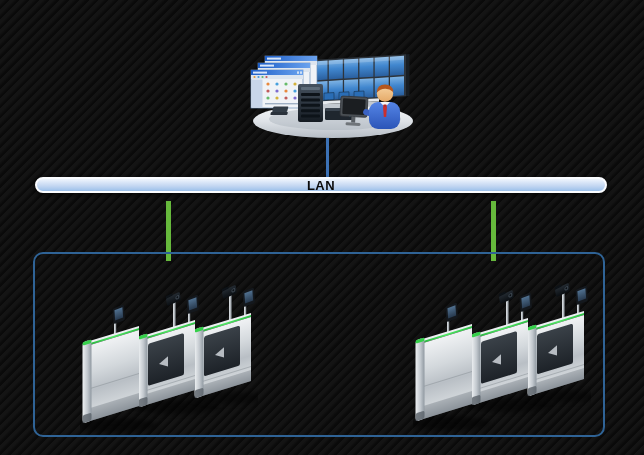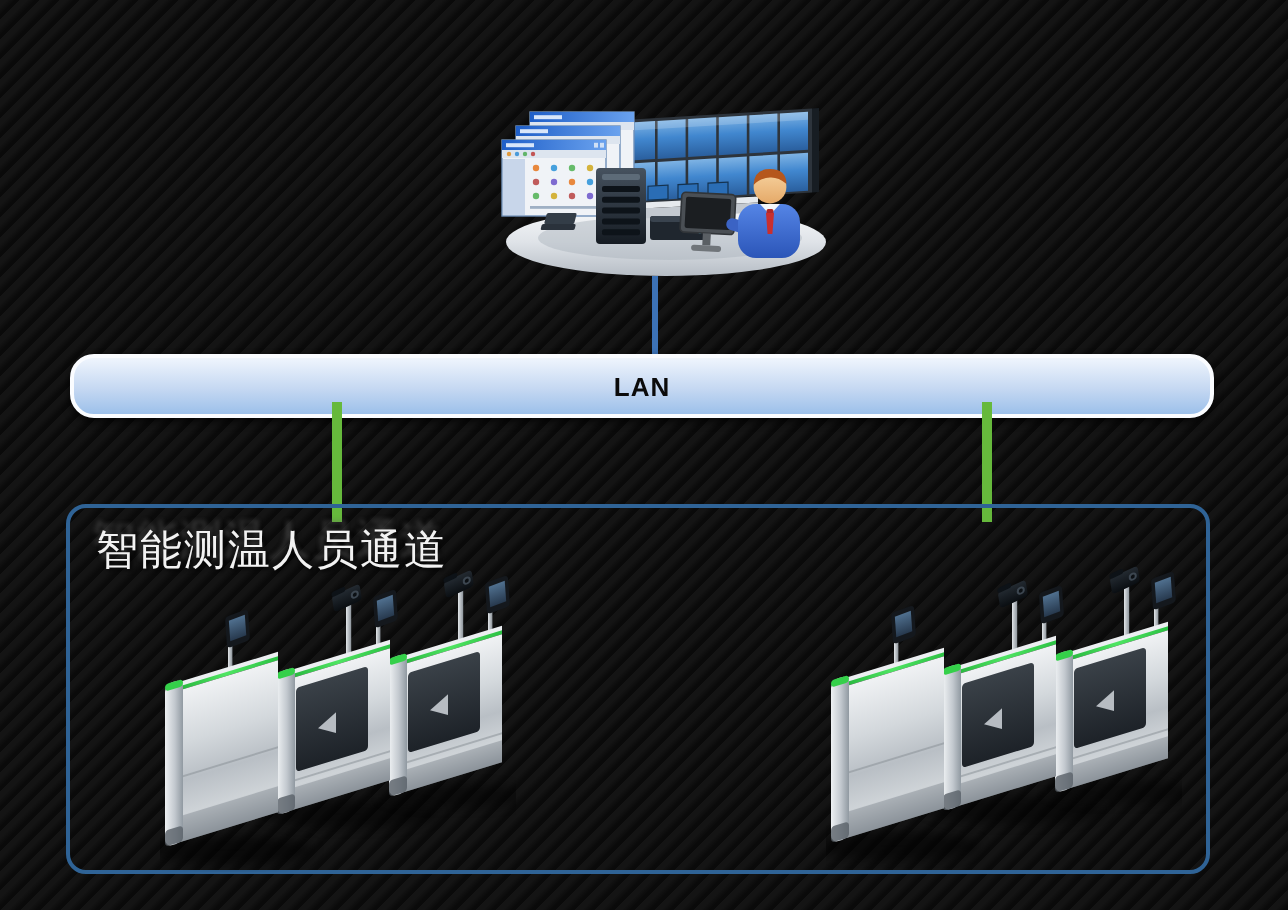--- a/index.html
+++ b/index.html
@@ -10,21 +10,21 @@
     background-image:repeating-linear-gradient(135deg,#141414 0px,#141414 2.5px,#0a0a0a 5.5px,#0a0a0a 7px);
   }
   .abs{position:absolute;}
   .diagram-title{
     top:11px;left:0;width:624px;text-align:center;
     font-size:20px;letter-spacing:.5px;color:#d9d9d9;
     text-shadow:0 1px 2px rgba(0,0,0,.8);
   }
   .uplink{left:326px;top:138px;width:3px;height:40px;background:#3c72b6;}
   .lan-bar{
-    left:35px;top:177px;width:572px;height:32px;box-sizing:border-box;
+    left:35px;top:177px;width:572px;height:16px;box-sizing:border-box;
     border:2px solid #fafcff;border-radius:12px;
     background:linear-gradient(#eff5fd,#c5d8f2 55%,#9cc0ea);
     display:flex;align-items:center;justify-content:center;
     box-shadow:0 2px 4px rgba(0,0,0,.65);
   }
   .lan-label{font-size:13px;font-weight:bold;color:#0b0b0b;letter-spacing:.5px;}
   .downlink{width:5px;top:201px;height:60px;background:#66b93c;}
   .downlink.left{left:166px;}
   .downlink.right{left:491px;}
   .zone-box{
@@ -317,21 +317,20 @@
   <div class="abs uplink"></div>
 
   <div class="abs lan-bar">
     <span class="lan-label">LAN</span>
   </div>
 
   <div class="abs downlink left"></div>
   <div class="abs downlink right"></div>
 
   <div class="abs zone-box"></div>
-  <div class="abs zone-label">智能测温人员通道</div>
 
   <svg class="abs gates left" viewBox="0 0 178 152">
     <use href="#gateGroup" xlink:href="#gateGroup"></use>
   </svg>
   <svg class="abs gates right" viewBox="0 0 178 152">
     <use href="#gateGroup" xlink:href="#gateGroup"></use>
   </svg>
 
 </div>
 

